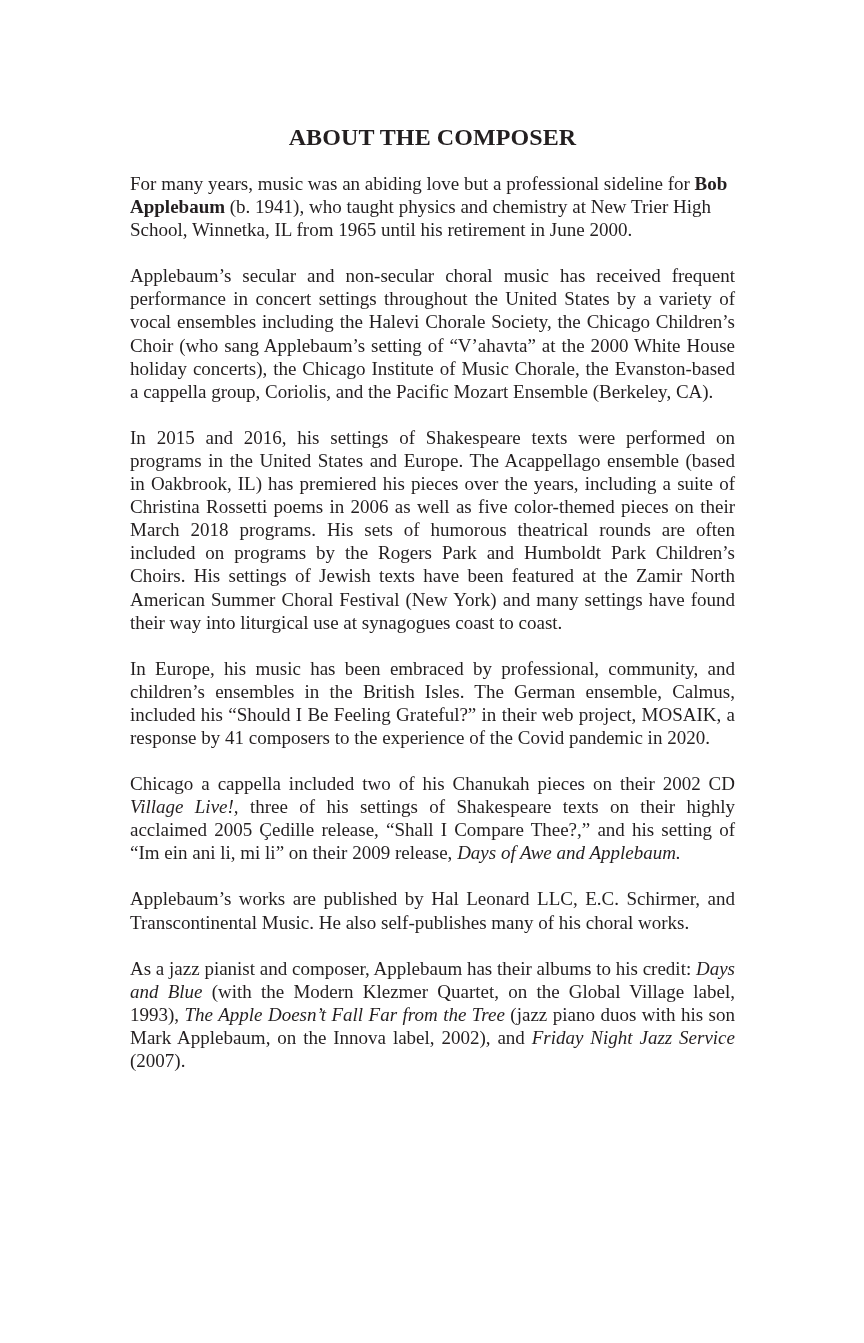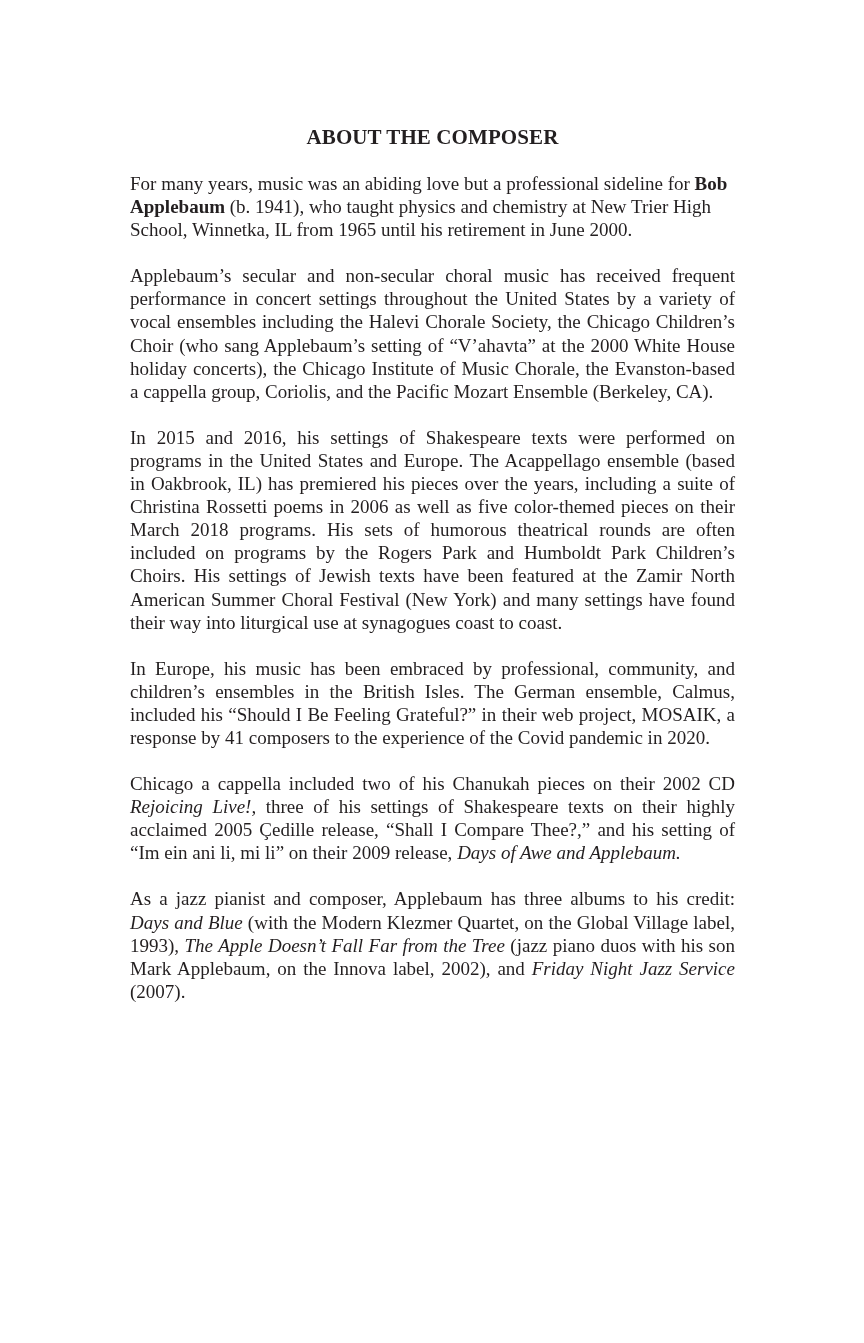--- a/index.html
+++ b/index.html
@@ -17,21 +17,21 @@
     }
     .page {
       position: absolute;
       left: 130px;
       top: 122px;
       width: 605px;
     }
     h1 {
       margin: 0 0 20px 0;
       text-align: center;
-      font-size: 21px;
+      font-size: 24px;
       font-weight: bold;
       line-height: 30px;
       letter-spacing: 0.1px;
     }
     p {
       margin: 0 0 23px 0;
       font-size: 19px;
       line-height: 23.1px;
       text-align: justify;
       text-align-last: left;
@@ -50,17 +50,18 @@
   <h1>ABOUT THE COMPOSER</h1>
 
   <p class="first"><span>For many years, music was an abiding love but a professional sideline for </span><b>Bob Applebaum</b><span> (b. 1941), who taught physics and chemistry at New Trier High School, Winnetka, IL from 1965 until his retirement in June 2000.</span></p>
 
   <p>Applebaum’s secular and non-secular choral music has received frequent performance in concert settings throughout the United States by a variety of vocal ensembles including the Halevi Chorale Society, the Chicago Children’s Choir (who sang Applebaum’s setting of “V’ahavta” at the 2000 White House holiday concerts), the Chicago Institute of Music Chorale, the Evanston-based a cappella group, Coriolis, and the Pacific Mozart Ensemble (Berkeley, CA).</p>
 
   <p>In 2015 and 2016, his settings of Shakespeare texts were performed on programs in the United States and Europe. The Acappellago ensemble (based in Oakbrook, IL) has premiered his pieces over the years, including a suite of Christina Rossetti poems in 2006 as well as five color-themed pieces on their March 2018 programs. His sets of humorous theatrical rounds are often included on programs by the Rogers Park and Humboldt Park Children’s Choirs. His settings of Jewish texts have been featured at the Zamir North American Summer Choral Festival (New York) and many settings have found their way into liturgical use at synagogues coast to coast.</p>
 
   <p>In Europe, his music has been embraced by professional, community, and children’s ensembles in the British Isles. The German ensemble, Calmus, included his “Should I Be Feeling Grateful?” in their web project, MOSAIK, a response by 41 composers to the experience of the Covid pandemic in 2020.</p>
 
-  <p><span>Chicago a cappella included two of his Chanukah pieces on their 2002 CD </span><i>Rejoicing Live!,</i><span> three of his settings of Shakespeare texts on their highly acclaimed 2005 Çedille release, “Shall I Compare Thee?,” and his setting of “Im ein ani li, mi li” on their 2009 release, </span><i>Days of Awe and Applebaum.</i></p>
+  <p><span>Chicago a cappella included two of his Chanukah pieces on their 2002 CD </span><i>Village Live!,</i><span> three of his settings of Shakespeare texts on their highly acclaimed 2005 Çedille release, “Shall I Compare Thee?,” and his setting of “Im ein ani li, mi li” on their 2009 release, </span><i>Days of Awe and Applebaum.</i></p>
 
+  <p>Applebaum’s works are published by Hal Leonard LLC, E.C. Schirmer, and Transcontinental Music. He also self-publishes many of his choral works.</p>
 
-  <p><span>As a jazz pianist and composer, Applebaum has three albums to his credit: </span><i>Days and Blue</i><span> (with the Modern Klezmer Quartet, on the Global Village label, 1993), </span><i>The Apple Doesn’t Fall Far from the Tree</i><span> (jazz piano duos with his son Mark Applebaum, on the Innova label, 2002), and </span><i>Friday Night Jazz Service</i><span> (2007).</span></p>
+  <p><span>As a jazz pianist and composer, Applebaum has their albums to his credit: </span><i>Days and Blue</i><span> (with the Modern Klezmer Quartet, on the Global Village label, 1993), </span><i>The Apple Doesn’t Fall Far from the Tree</i><span> (jazz piano duos with his son Mark Applebaum, on the Innova label, 2002), and </span><i>Friday Night Jazz Service</i><span> (2007).</span></p>
 </div>
 
 </body></html>

